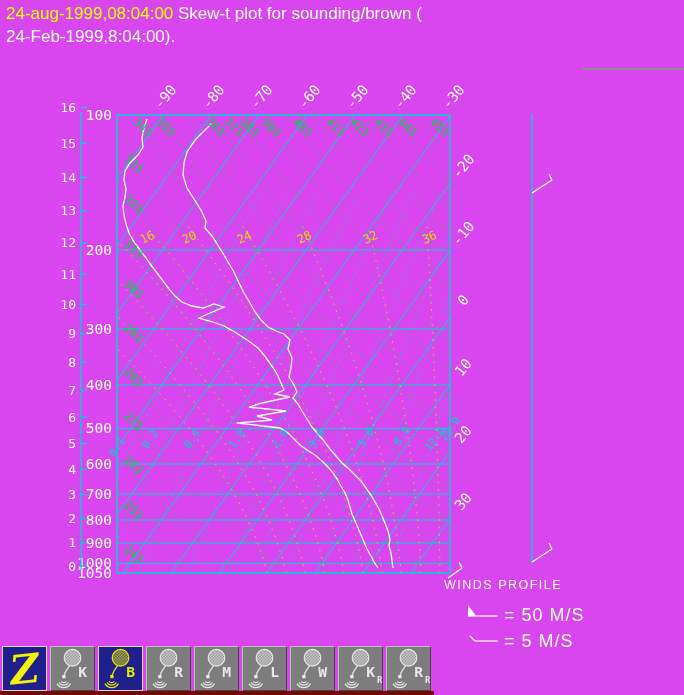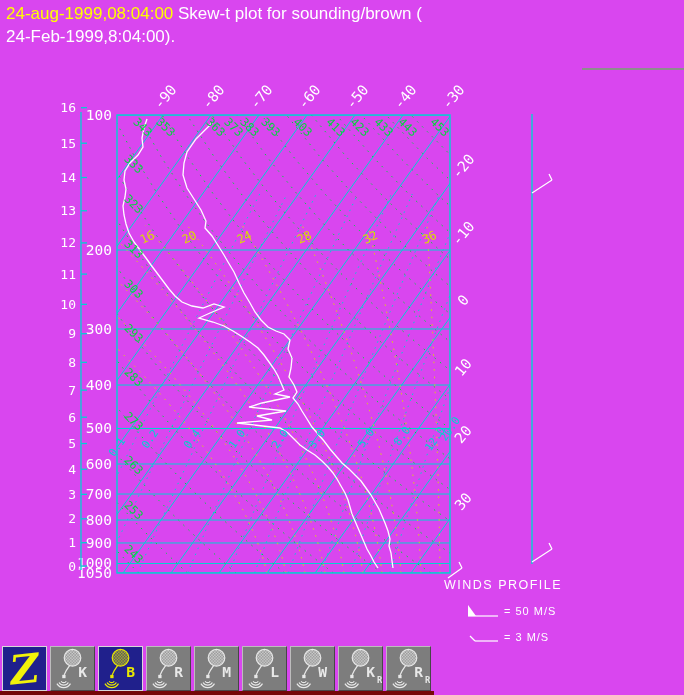--- a/index.html
+++ b/index.html
@@ -6,21 +6,21 @@
   #screen{position:relative;width:684px;height:695px;background:#d946ef;overflow:hidden;
           font-family:"Liberation Sans",sans-serif;}
   #titlebar{position:absolute;left:6px;top:2px;width:660px;font-size:17px;line-height:23px;color:#fff;}
   #titlebar .hl{color:#ffff00;}
   #topline{position:absolute;top:68px;left:582px;width:102px;height:2px;background:#8d8d8d;}
   svg text{font-family:"DejaVu Sans Mono","Liberation Mono",monospace;}
   #winds{position:absolute;left:444px;top:578px;width:215px;color:#fff;}
   #winds .wtitle{font-size:12.5px;letter-spacing:1.5px;margin-bottom:8px;}
   .wrow{position:relative;height:26px;}
   .wrow svg{position:absolute;left:22px;top:4px;}
-  .wrow .wlab{position:absolute;left:60px;top:5px;font-size:11px;letter-spacing:1px;}
+  .wrow .wlab{position:absolute;left:60px;top:5px;font-size:18px;letter-spacing:1px;}
   #toolbar{position:absolute;left:2px;top:646px;height:45px;display:flex;}
   .tbtn{width:45px;height:45px;margin-right:3px;box-sizing:border-box;position:relative;
         background:#7d7d7d;border-top:1px solid #bdbdbd;border-left:1px solid #bdbdbd;
         border-right:1px solid #474747;border-bottom:1px solid #474747;cursor:pointer;}
   .tbtn.sel{background:#20208c;border:1px solid #d8d8d8;}
   .tbtn svg{display:block;}
   .zlogo{width:100%;height:100%;display:flex;align-items:center;justify-content:center;
          font-family:"DejaVu Serif",serif;font-style:italic;font-weight:bold;
          font-size:40px;color:#f2f20a;transform:rotate(-6deg);}
   #redstrip{position:absolute;left:0;top:691px;width:434px;height:4px;background:#750707;}
@@ -261,21 +261,21 @@
         <polygon points="2,12 2,1 10,12" fill="#fff"></polygon>
         <line x1="2" y1="12" x2="32" y2="12" stroke="#fff" stroke-width="1.2"></line>
       </svg>
       <span class="wlab">= 50 M/S</span>
     </div>
     <div class="wrow">
       <svg width="34" height="16">
         <line x1="4" y1="6" x2="9" y2="11" stroke="#fff" stroke-width="1.2"></line>
         <line x1="9" y1="11" x2="32" y2="11" stroke="#fff" stroke-width="1.2"></line>
       </svg>
-      <span class="wlab">= 3 M/S</span>
+      <span class="wlab">= 5 M/S</span>
     </div>
   </div>
 
   <div id="toolbar">
       <div class="tbtn sel">
         <div class="zlogo">Z</div>
       </div>
       <div class="tbtn">
         <svg width="43" height="43" viewBox="0 0 44 44">
           <defs>

